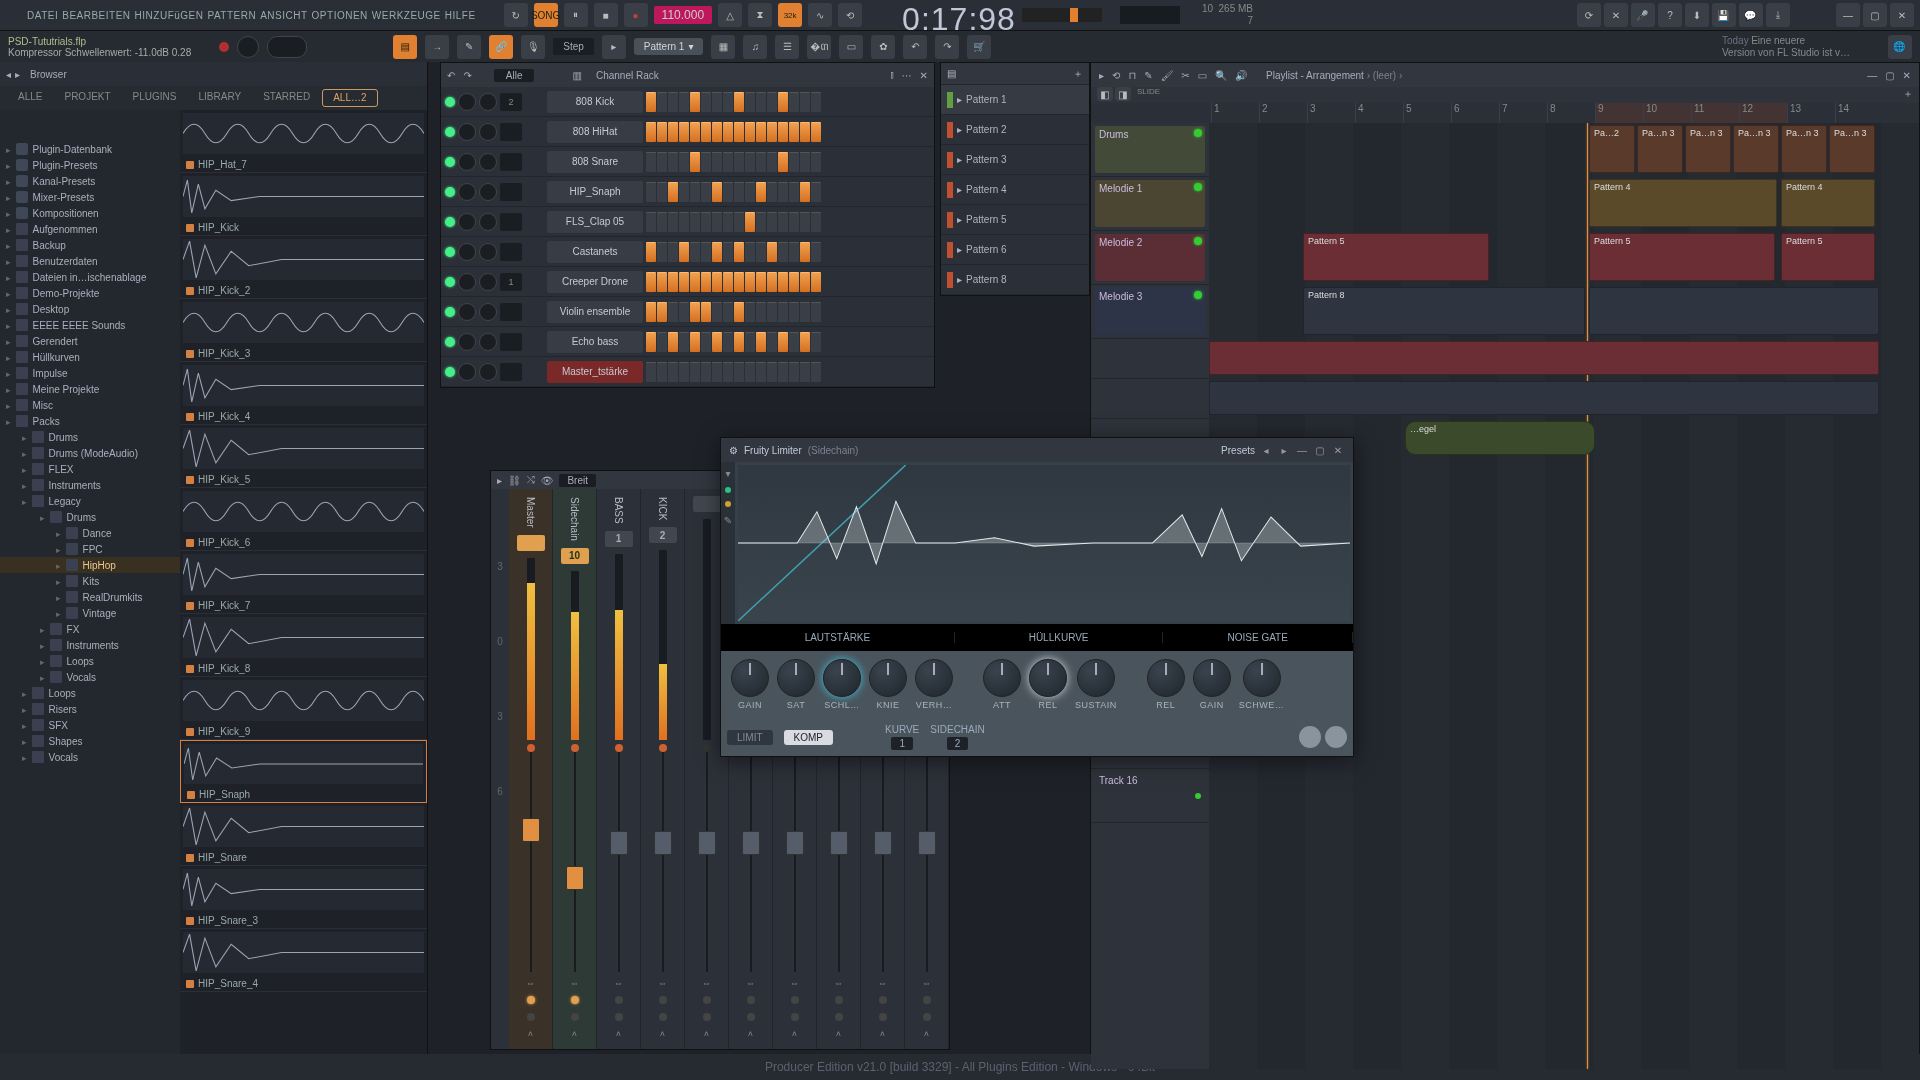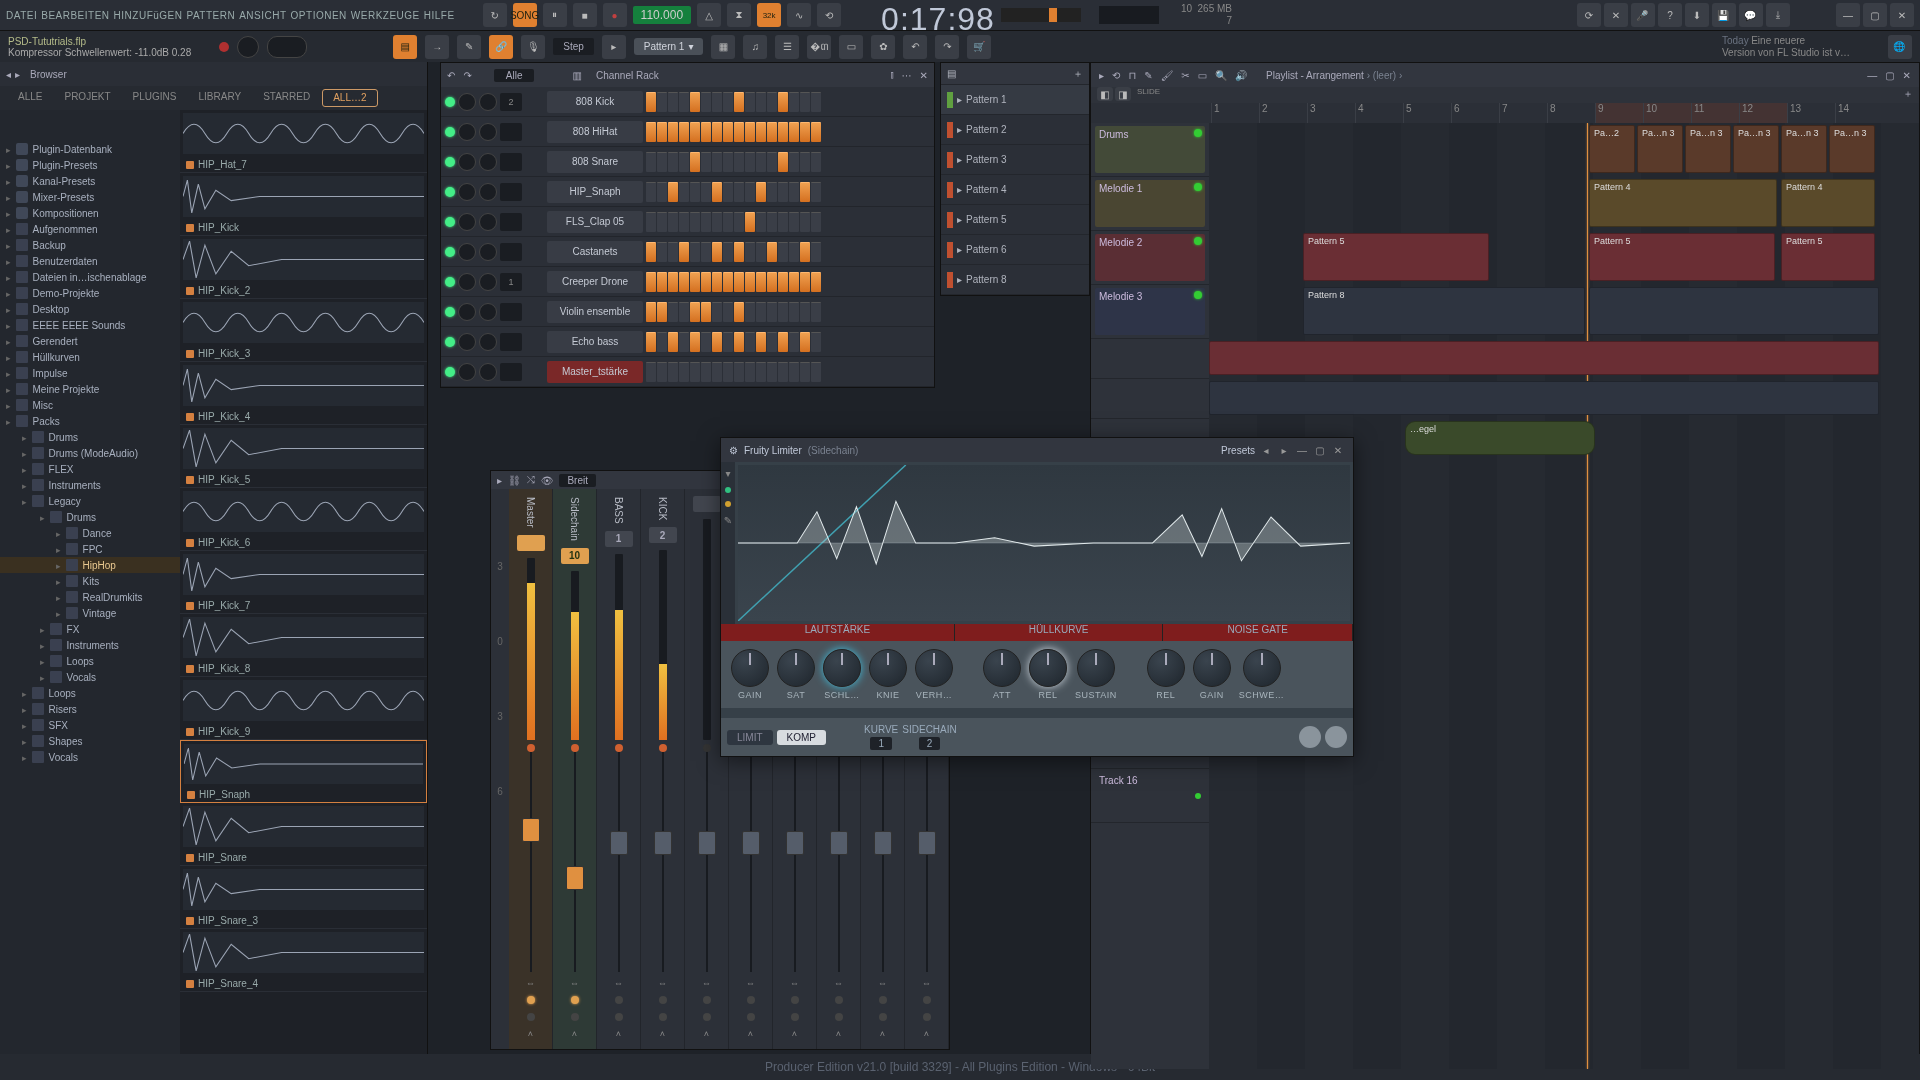--- a/index.html
+++ b/index.html
@@ -1,24 +1,24 @@
 <!DOCTYPE html>
 <html><head>
 <meta charset="utf-8">
 <style>
 * { margin:0; padding:0; box-sizing:border-box; font-family:Arial,sans-serif; font-size:10px; user-select:none; }
 body { background:#1e2228; color:#aab; width:1920px; height:1080px; overflow:hidden; position:relative; }
 .menubar { height:30px; background:#2a2e36; display:flex; align-items:center; padding:0 6px; gap:8px; }
-.menubar .menus { display:flex; gap:4px; color:#9aa; font-size:11px; letter-spacing:.5px; }
+.menubar .menus { display:flex; gap:4px; color:#9aa; font-size:11px; letter-spacing:.5px;margin-left:21px; }
 .menubar .menus span { cursor:pointer; }
 .toolbar-top { display:flex; align-items:center; gap:6px; margin-left:20px; }
 .tbtn { width:24px; height:24px; background:#3a3e46; border-radius:3px; display:flex; align-items:center; justify-content:center; color:#bbb; }
 .tbtn.orange { background:#e08030; color:#221; }
 .timer { font-size:32px; color:#c0c8d8; font-weight:300; letter-spacing:1px; }
-.tempo { background:#15803d; padding:2px 8px; color:#ccc; font-size:12px; border-radius:2px; }
+.tempo { background:#be185d; padding:2px 8px; color:#ccc; font-size:12px; border-radius:2px; }
 .prog { width:80px; height:14px; background:#222; position:relative; }
 .prog .fill { position:absolute; left:60%; width:8px; height:100%; background:#e08030; }
 .stats { font-size:9px; color:#888; text-align:right; line-height:1.2; margin:0 16px; }
 .right-icons { display:flex; gap:3px; margin-left:auto; }
 
 .toolbar-2 { height:32px; background:#262a31; display:flex; align-items:center; padding:0 8px; gap:8px; border-top:1px solid #111; }
 .hint { font-size:10px; color:#aaa; }
 .hint .fname { display:block; color:#b5bc8a; }
 .knob-sm { width:22px; height:22px; border-radius:50%; background:#1a1d22; border:1px solid #444; position:relative; }
 .pattern-sel { background:#4a5058; padding:3px 10px; color:#d0d4dc; border-radius:3px; display:flex; align-items:center; gap:4px; }
@@ -120,30 +120,30 @@
 
 
 .plugin { position:absolute; left:720px; top:375px; width:634px; height:320px; background:#2b2f37; border:1px solid #111; z-index:5; box-shadow:0 4px 20px rgba(0,0,0,.5); }
 .plugin-title { height:24px; background:#32363f; display:flex; align-items:center; padding:0 8px; gap:6px; color:#c0c8d8; font-size:11px; }
 .plugin-title .sub { color:#7a8290; }
 .plugin-title .right { margin-left:auto; display:flex; align-items:center; gap:4px; }
 .plugin-title .pbtn { width:14px; height:14px; display:flex; align-items:center; justify-content:center; color:#999; cursor:pointer; }
 .plugin-body { background:#364048; height:calc(100% - 24px); display:flex; flex-direction:column; }
 .pl-wave { height:156px; background:linear-gradient(#2f3840,#3a444d); position:relative; margin:3px; overflow:hidden; }
 .pl-wave svg { position:absolute; inset:0; width:100%; height:100%; }
-.pl-sections { display:flex; height:32px; background:#7f1d1d; font-size:10px; color:#9ab; }
+.pl-sections { display:flex; height:32px; background:#000000; font-size:10px; color:#9ab;align-items:center; }
 .pl-sections div { text-align:center; border-right:1px solid #222; }
 .pl-knobs { display:flex; padding:8px 10px; gap:8px; align-items:flex-start; background:#4a545c; }
 .knob-grp { display:flex; flex-direction:column; align-items:center; gap:3px; }
 .big-knob { width:38px; height:38px; border-radius:50%; background:radial-gradient(circle at 35% 30%,#3a444e,#1e252c); border:1px solid #222; position:relative; }
 .big-knob.lit { box-shadow:0 0 8px #40c0e0; }
 .big-knob.lit2 { box-shadow:0 0 8px #d0d8e0; }
 .big-knob::after { content:""; position:absolute; left:48%; top:3px; width:2px; height:12px; background:#aab; }
 .knob-lbl { font-size:9px; color:#a8b4bc; letter-spacing:.5px; }
-.mode-row { display:flex; justify-content:center; gap:4px; padding:6px; background:#4a545c; align-items:center;margin-top:10px; }
+.mode-row { display:flex; justify-content:center; gap:11px; padding:6px; background:#4a545c; align-items:center; }
 .mode-btn { padding:2px 10px; font-size:10px; color:#889; background:#2e3640; border-radius:3px; }
 .mode-btn.active { background:#d8dce0; color:#223; }
 .curve-sel { font-size:9px; color:#9ab; text-align:center; }
 .curve-sel .num { background:#1e2228; padding:1px 8px; border-radius:2px; margin-top:2px; display:inline-block; }
 
 
 .status { position:absolute; bottom:0; left:0; right:0; height:26px; background:#262a31; display:flex; align-items:center; justify-content:center; color:#5a6270; font-size:12px; }
 .tags { position:absolute; bottom:0; left:0; width:428px; height:26px; background:#2a2e36; padding:4px 8px; color:#888; font-size:10px; display:flex; align-items:center; gap:6px; }
 
 svg.wv path { stroke:#9ba4b4; stroke-width:1; fill:none; }

